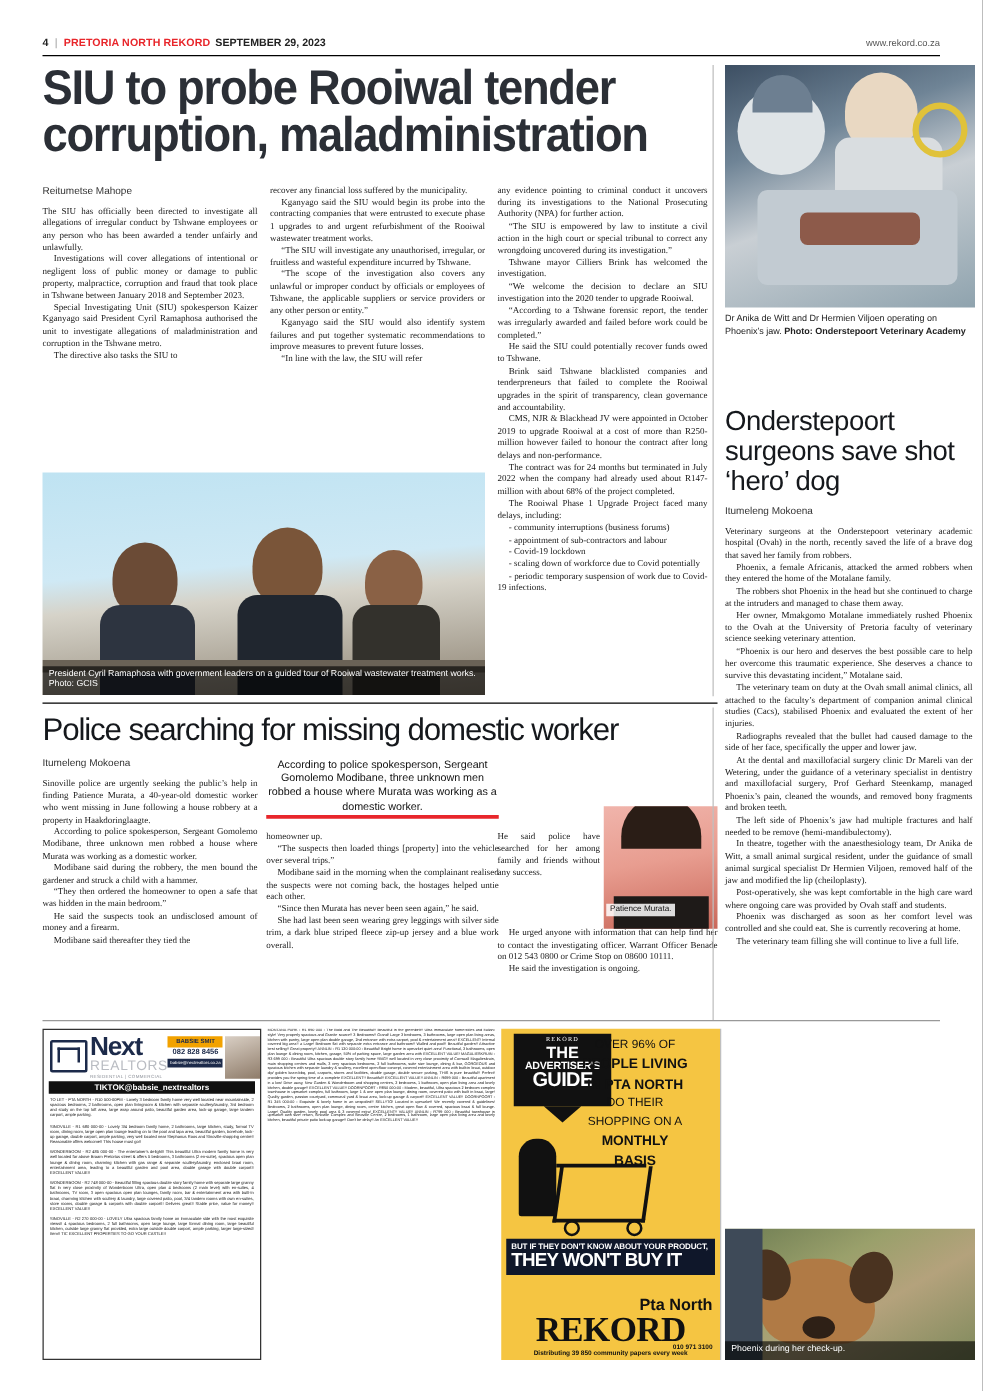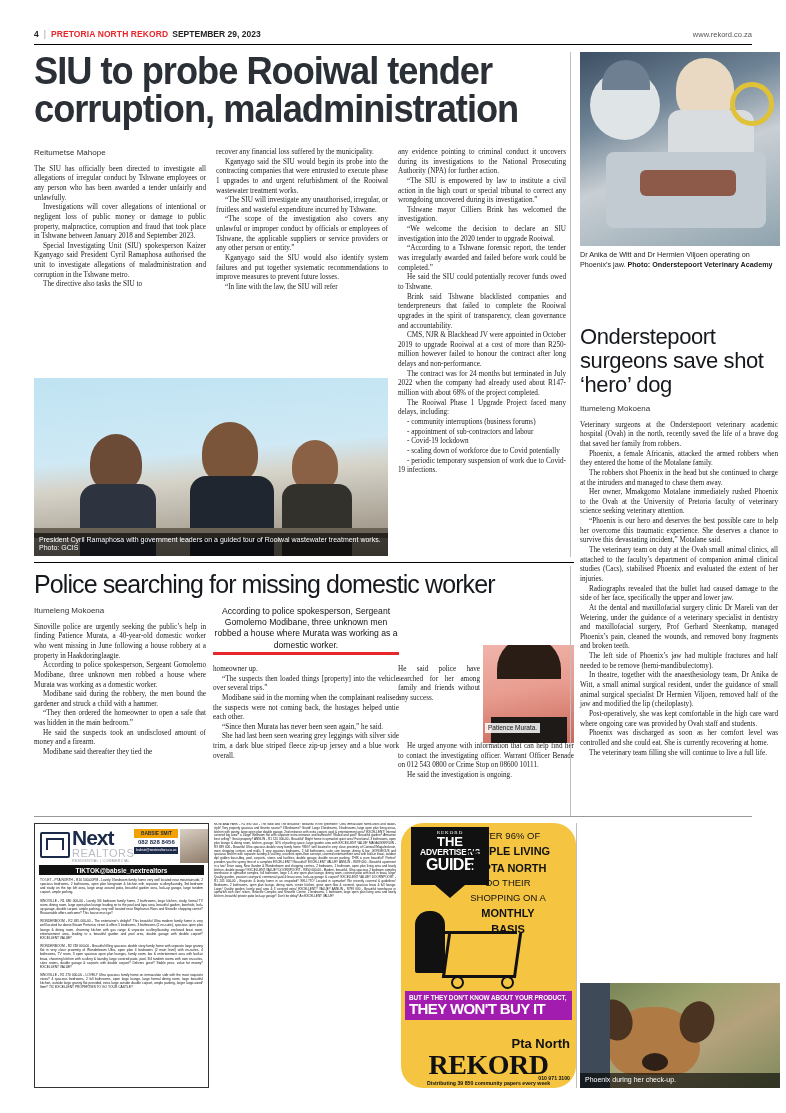--- a/index.html
+++ b/index.html
@@ -108,34 +108,34 @@
     color:#111;padding:0 5px 4px 5px;text-align:justify;}
 
   .ad-classi{
     position:absolute;left:214px;top:823px;width:182px;height:265px;
     font-family:"Liberation Sans",sans-serif;font-size:3.05px;line-height:1.25;
     color:#111;text-align:justify;overflow:hidden;
   }
 
   .ad-guide{
     position:absolute;left:401px;top:823px;width:175px;height:265px;
-    background:#f5c542;overflow:hidden;border-radius:22px;
+    background:#f5c542;overflow:hidden;
   }
   .ag-black{position:absolute;left:10px;top:4px;width:78px;height:58px;background:#111;color:#fff;
     font-family:"Liberation Sans",sans-serif;text-align:center;}
   .ag-rekord{font-size:5px;letter-spacing:1px;padding-top:3px;font-family:"Liberation Serif",serif;}
   .ag-the{font-size:13px;font-weight:bold;line-height:1;}
   .ag-advs{font-size:8.5px;font-weight:bold;line-height:1.05;letter-spacing:-.2px;}
   .ag-guide{font-size:16px;font-weight:bold;line-height:.95;letter-spacing:-.5px;}
   .ag-arrow{position:absolute;left:34px;top:62px;width:0;height:0;
     border-left:15px solid transparent;border-right:15px solid transparent;border-top:13px solid #111;}
   .ag-lines{position:absolute;right:4px;top:6px;width:128px;text-align:center;
     font-family:"Liberation Sans",sans-serif;color:#111;font-size:9.5px;line-height:1.5;}
   .ag-lines .bg{font-weight:bold;font-size:11px;}
-  .ag-strip{position:absolute;left:4px;top:168px;width:167px;background:#a21caf;color:#fff;
+  .ag-strip{position:absolute;left:4px;top:168px;width:167px;background:#0f172a;color:#fff;
     font-family:"Liberation Sans",sans-serif;padding:3px 4px;box-sizing:border-box;}
   .ag-strip1{font-size:6.4px;font-weight:bold;letter-spacing:-.1px;}
   .ag-strip2{font-size:15px;font-weight:bold;letter-spacing:-.6px;line-height:1.05;}
   .ag-pta{position:absolute;right:6px;top:213px;font-family:"Liberation Sans",sans-serif;
     font-size:13px;font-weight:bold;color:#111;}
   .ag-rek{position:absolute;left:6px;top:228px;width:163px;text-align:center;
     font-family:"Liberation Serif",serif;font-size:28px;font-weight:bold;color:#111;
     letter-spacing:-.5px;line-height:1;}
   .ag-ph{position:absolute;right:6px;top:252px;font-family:"Liberation Sans",sans-serif;
     font-size:5.2px;font-weight:bold;color:#111;}

